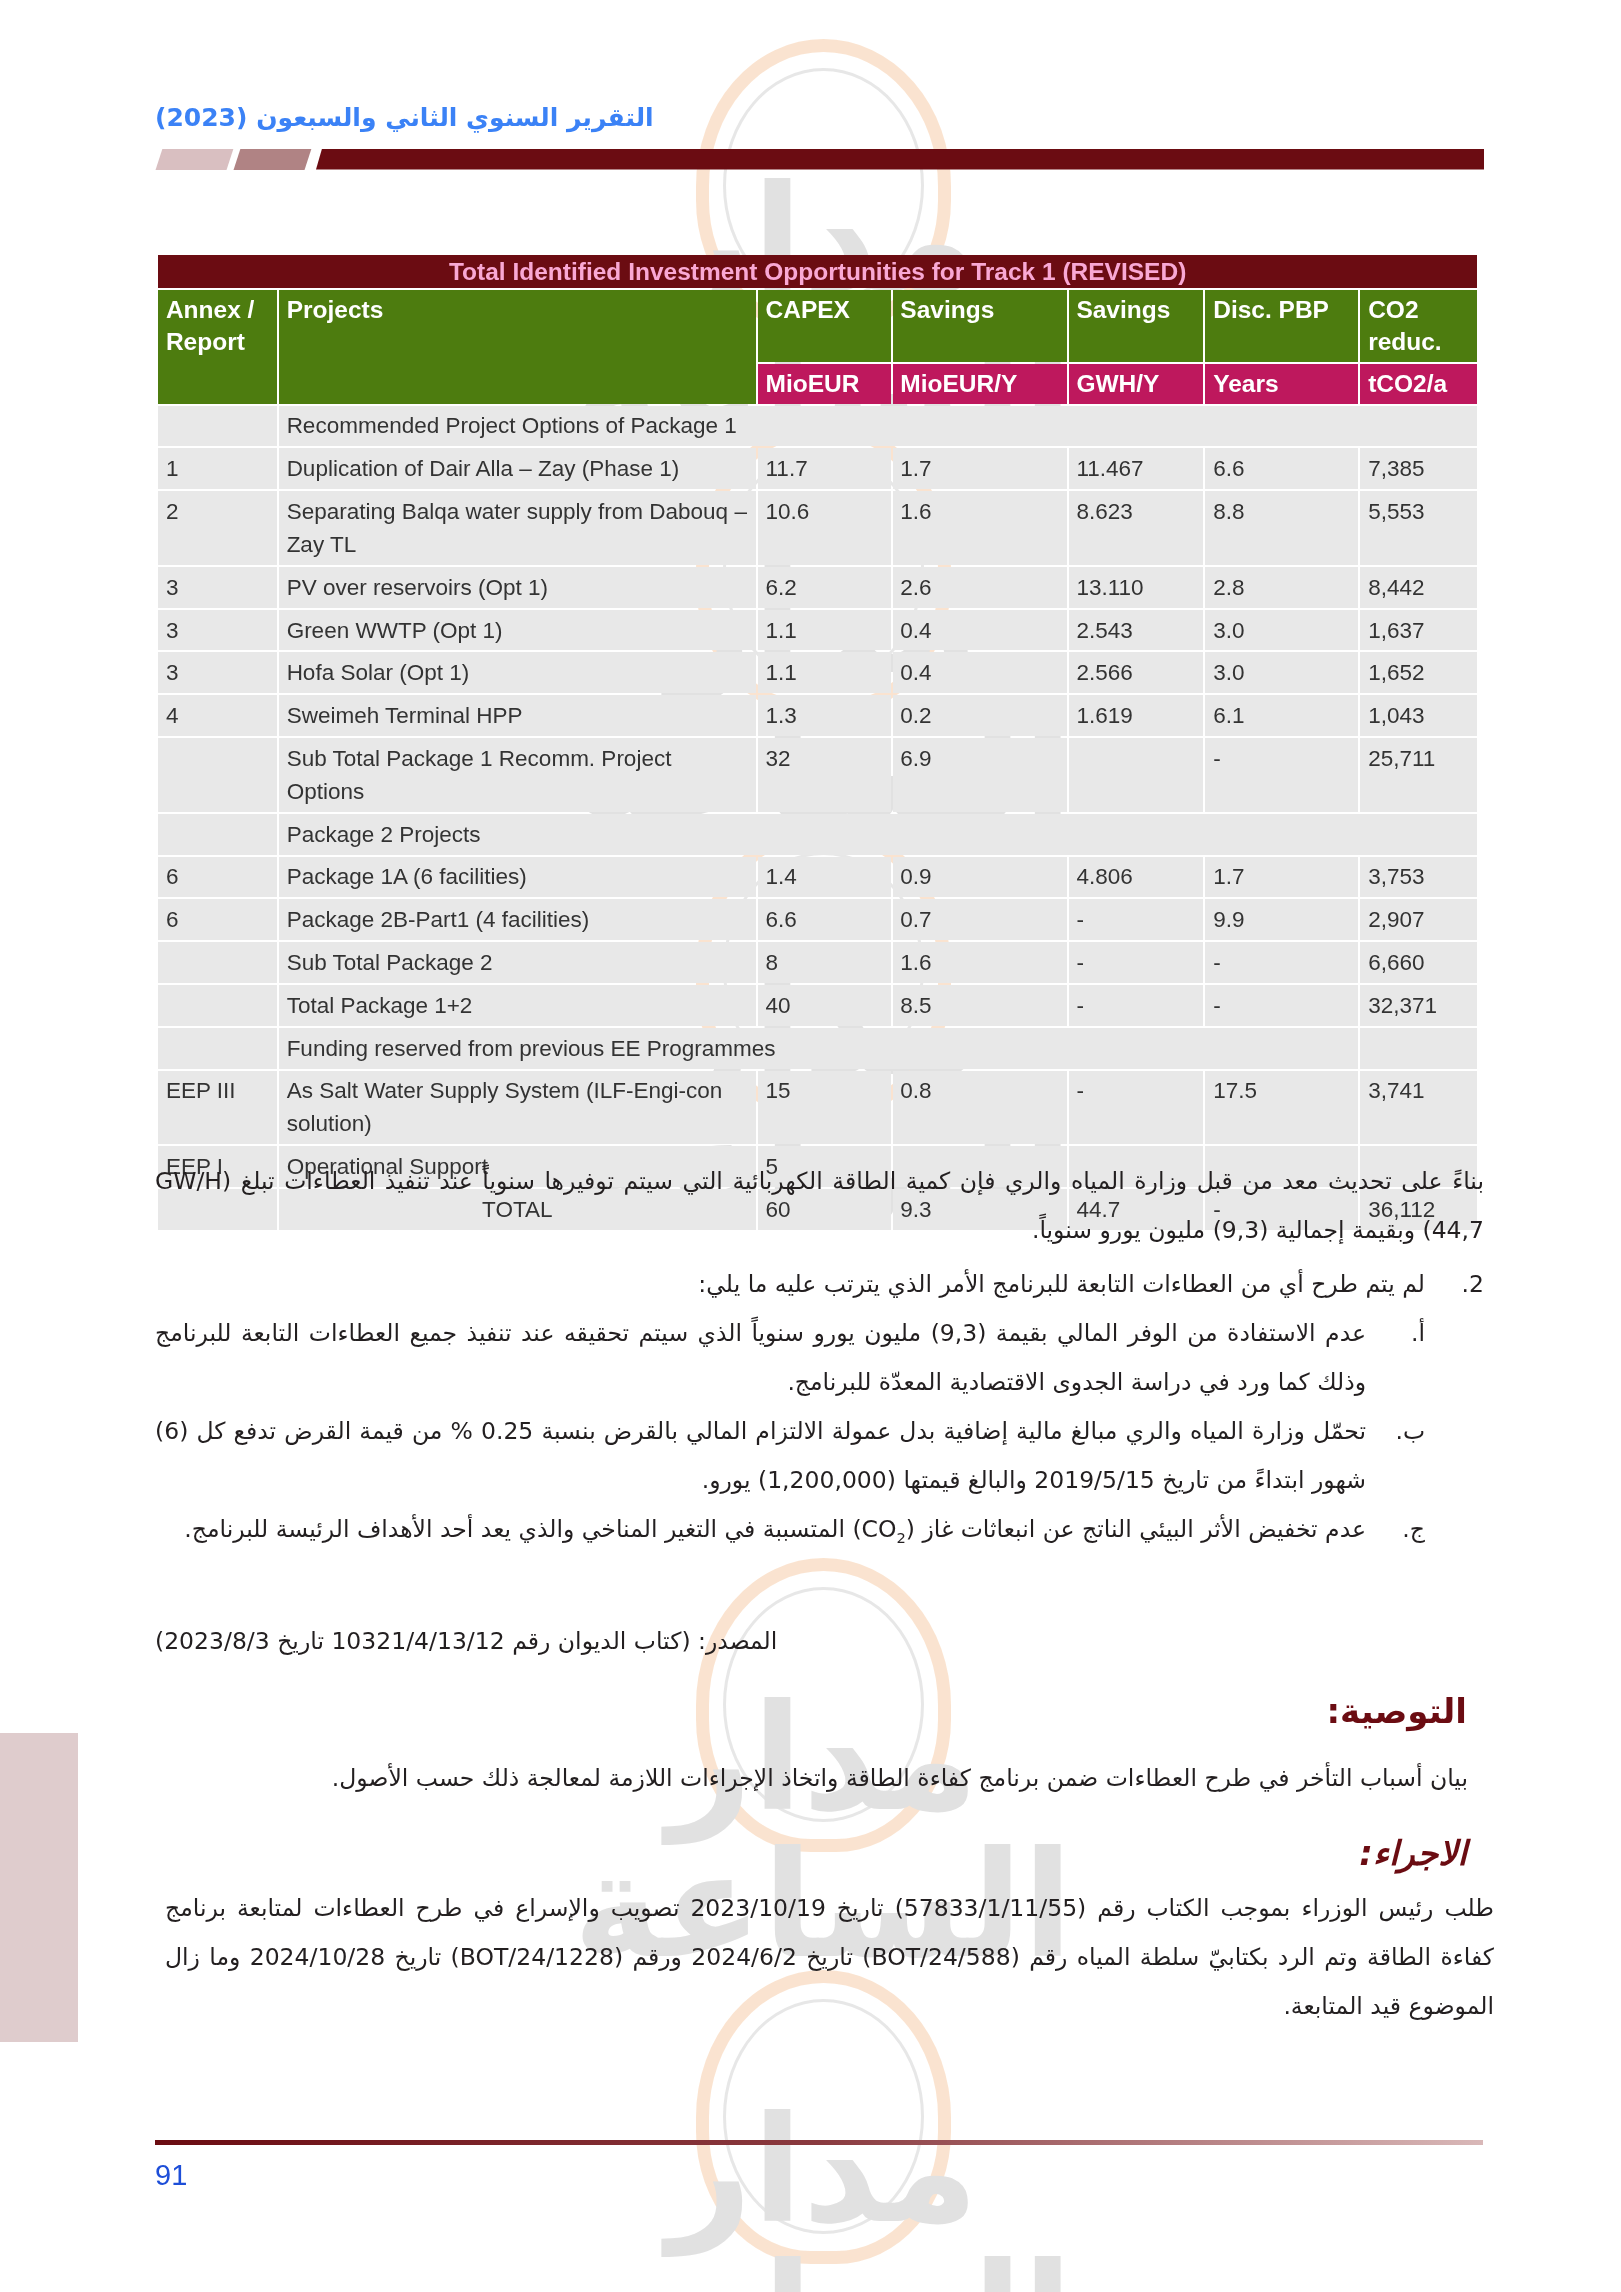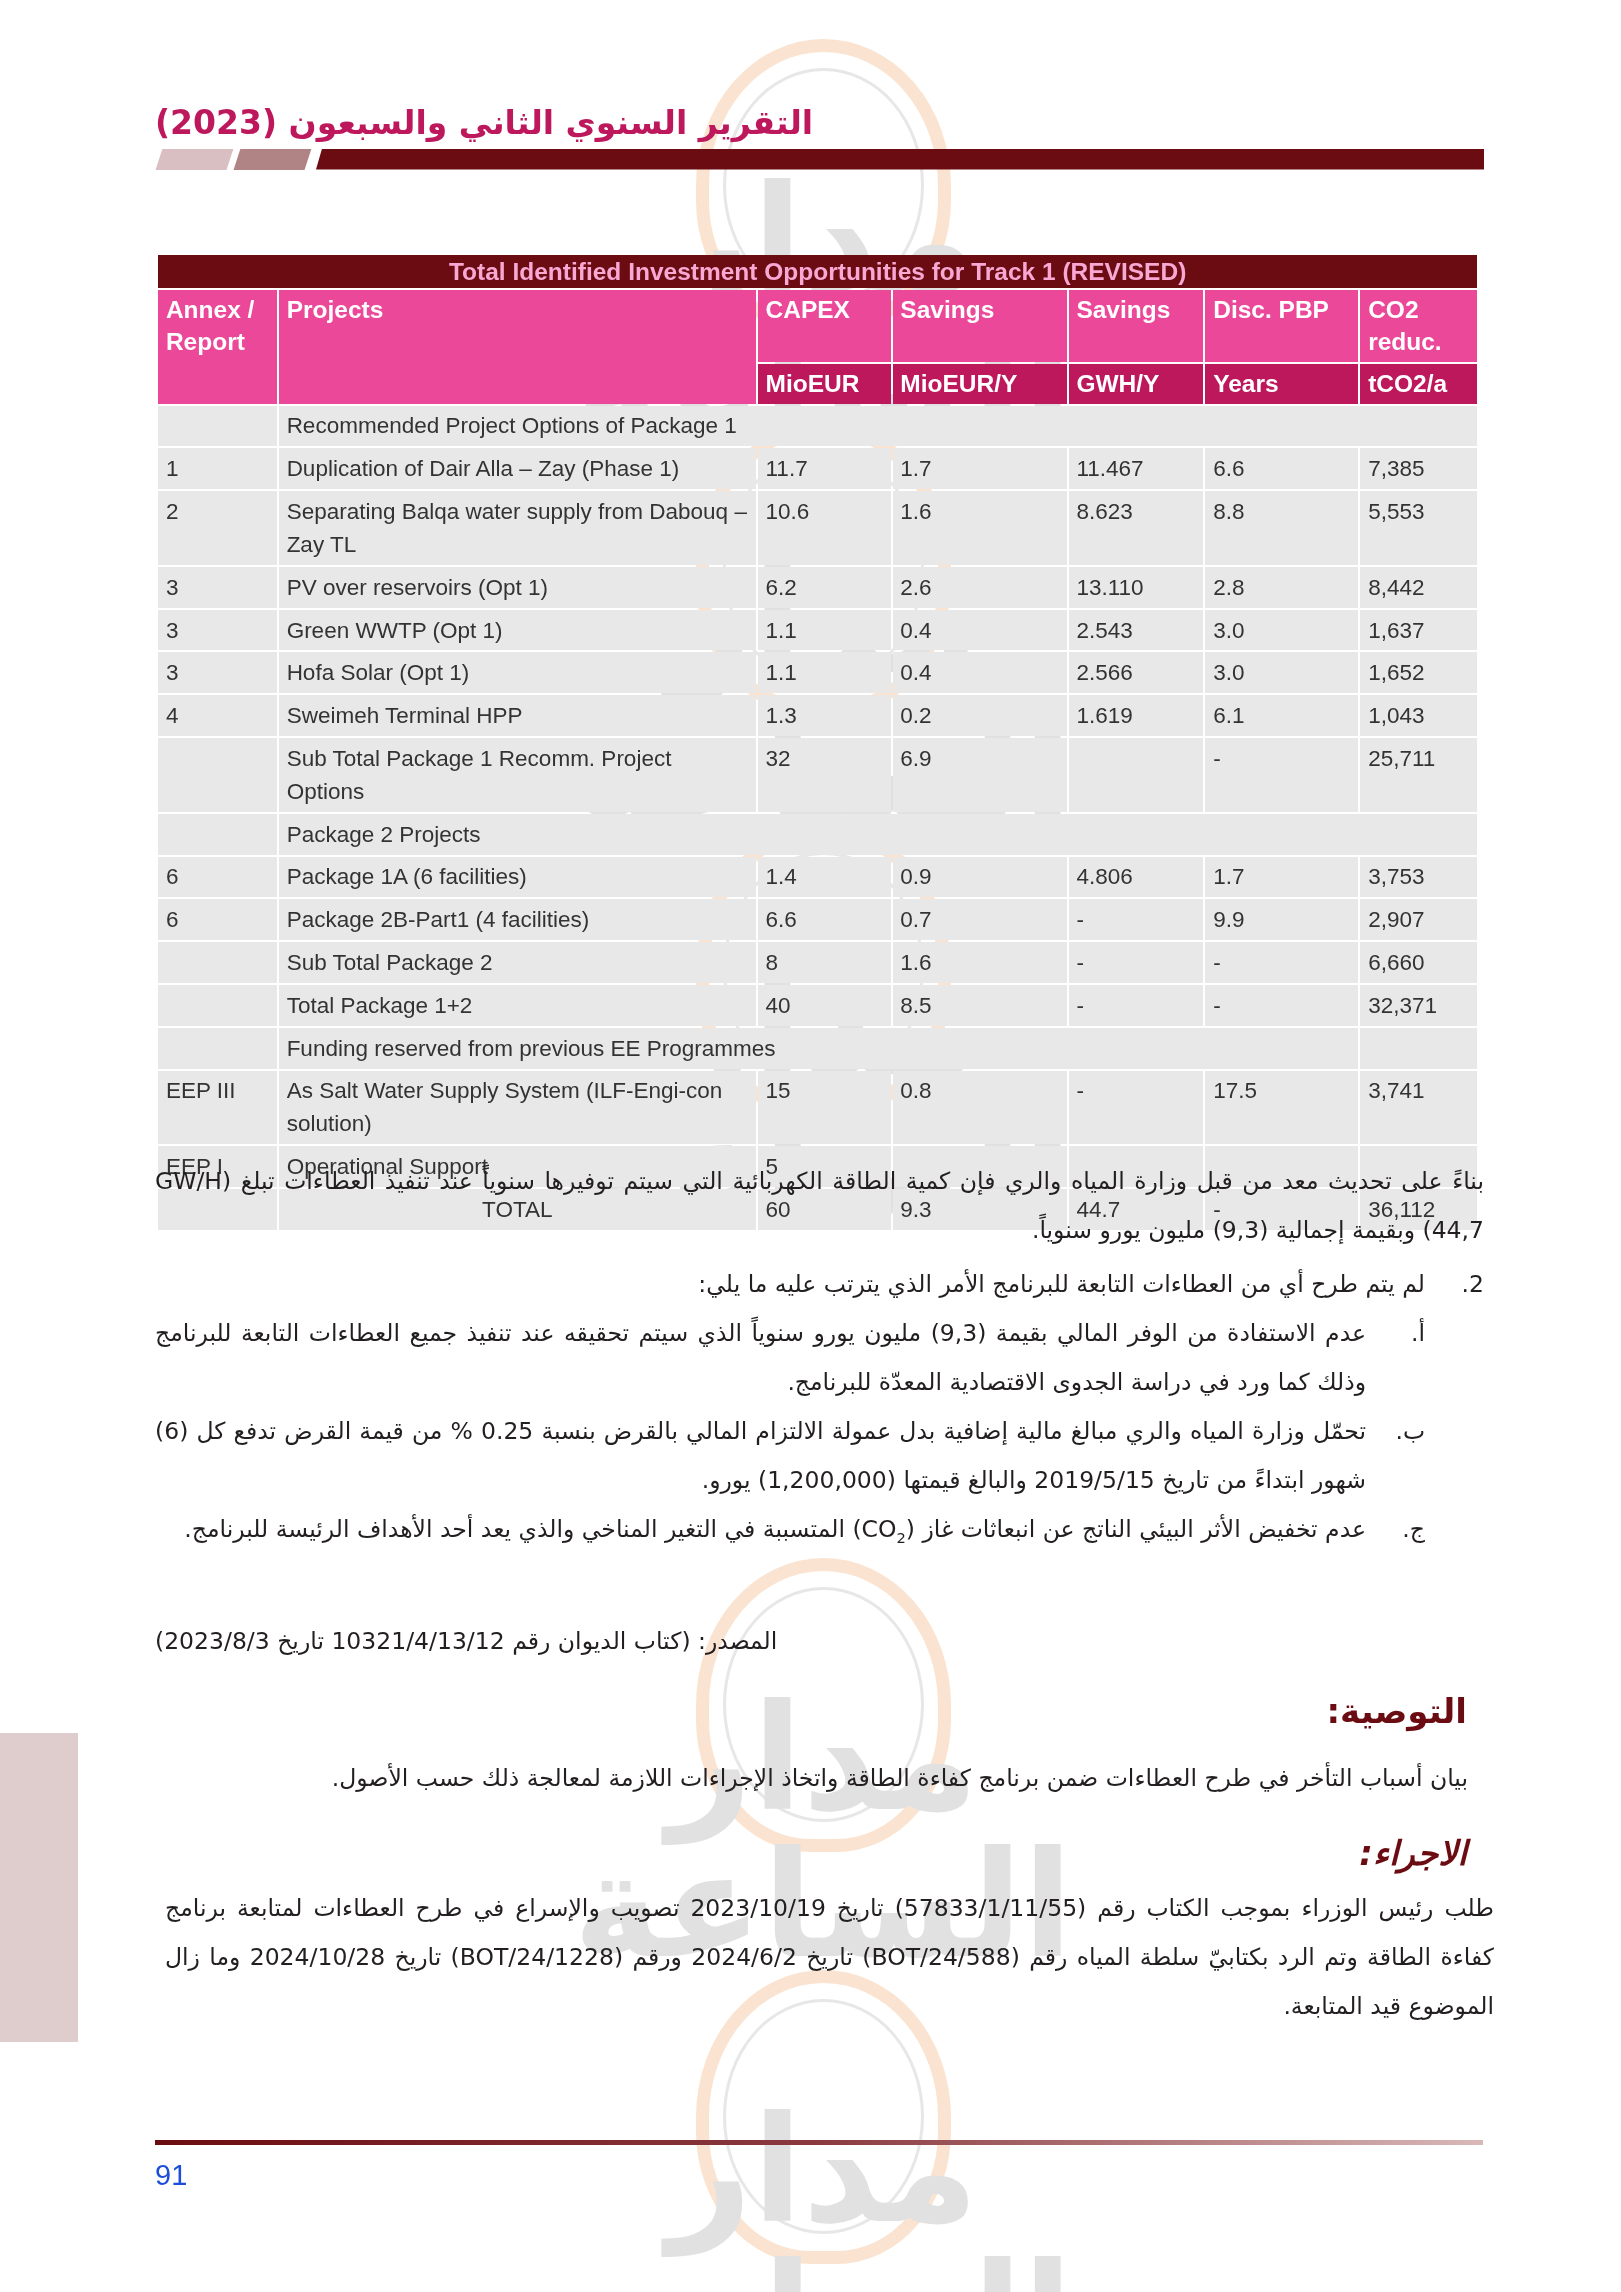--- a/index.html
+++ b/index.html
@@ -3,27 +3,27 @@
 <meta charset="utf-8">
 <style>
   html,body{margin:0;padding:0;background:#fff;}
   body{width:1621px;height:2293px;position:relative;overflow:hidden;font-family:"DejaVu Sans","Liberation Sans",sans-serif;color:#231f20;}
   
   .wm{position:absolute;width:294px;height:451px;left:676px;pointer-events:none;opacity:.35;}
   .wm .ring{position:absolute;left:19.6px;top:0;width:255px;height:294px;border-radius:50% 50% 45% 45%;border:13.7px solid #f3b27a;box-sizing:border-box;}
   .wm .dial{position:absolute;left:47px;top:29px;width:201px;height:235px;border-radius:50%;border:3.9px solid #bbb;box-sizing:border-box;}
   .wm .txt{position:absolute;left:-147px;top:127px;width:588px;text-align:center;font-family:"DejaVu Sans",sans-serif;font-weight:bold;font-size:147px;color:#aaa;direction:rtl;line-height:1;}
   
-  .hdr-title{position:absolute;left:155px;top:103px;direction:rtl;font-weight:bold;font-size:33px;color:#be185d;letter-spacing:-0.5px;}
+  .hdr-title{position:absolute;left:155px;top:103px;direction:rtl;font-weight:bold;font-size:25px;color:#3b82f6;letter-spacing:-0.5px;}
   .bar{position:absolute;top:149px;height:20.6px;transform:skewX(-18deg);}
   
   table.t{position:absolute;left:159px;top:253px;width:1323px;border-collapse:separate;border-spacing:2.9px 2.9px;font-family:"Liberation Sans",sans-serif;font-size:22.5px;margin-left:-2.9px;}
   .t td{background:#e8e8e8;padding:3.9px 7.8px;vertical-align:top;line-height:33px;color:#333;}
   .t .title td{background:#6b0c12;color:#f9a8d4;font-weight:bold;text-align:center;font-size:24.5px;padding:2px 7.8px;line-height:29px;}
-  .t .hd td{background:#ec4899;color:#fff;font-weight:bold;font-size:24.5px;line-height:32px;}
+  .t .hd td{background:#4d7c0f;color:#fff;font-weight:bold;font-size:24.5px;line-height:32px;}
   .t .hd td.u{background:#be185d;color:#fff;}
   .t td.c{text-align:center;}
   
   .ar{position:absolute;direction:rtl;text-align:justify;font-family:"DejaVu Sans",sans-serif;font-size:23.5px;line-height:49px;color:#231f20;}
   .ar .li{display:flex;}
   .ar .num{width:59px;flex:none;}
   .ar .body{flex:1;}
   .sec-h{position:absolute;direction:rtl;font-weight:bold;font-size:34px;color:#6b0c12;}
   .side-tab{position:absolute;left:0;top:1733px;width:78px;height:309px;background:#dfcccd;}
   .foot-line{position:absolute;left:155px;top:2140px;width:1328px;height:4.9px;background:linear-gradient(to right,#6b0c12,#8a3a3f 50%,#d9b8b8);}

